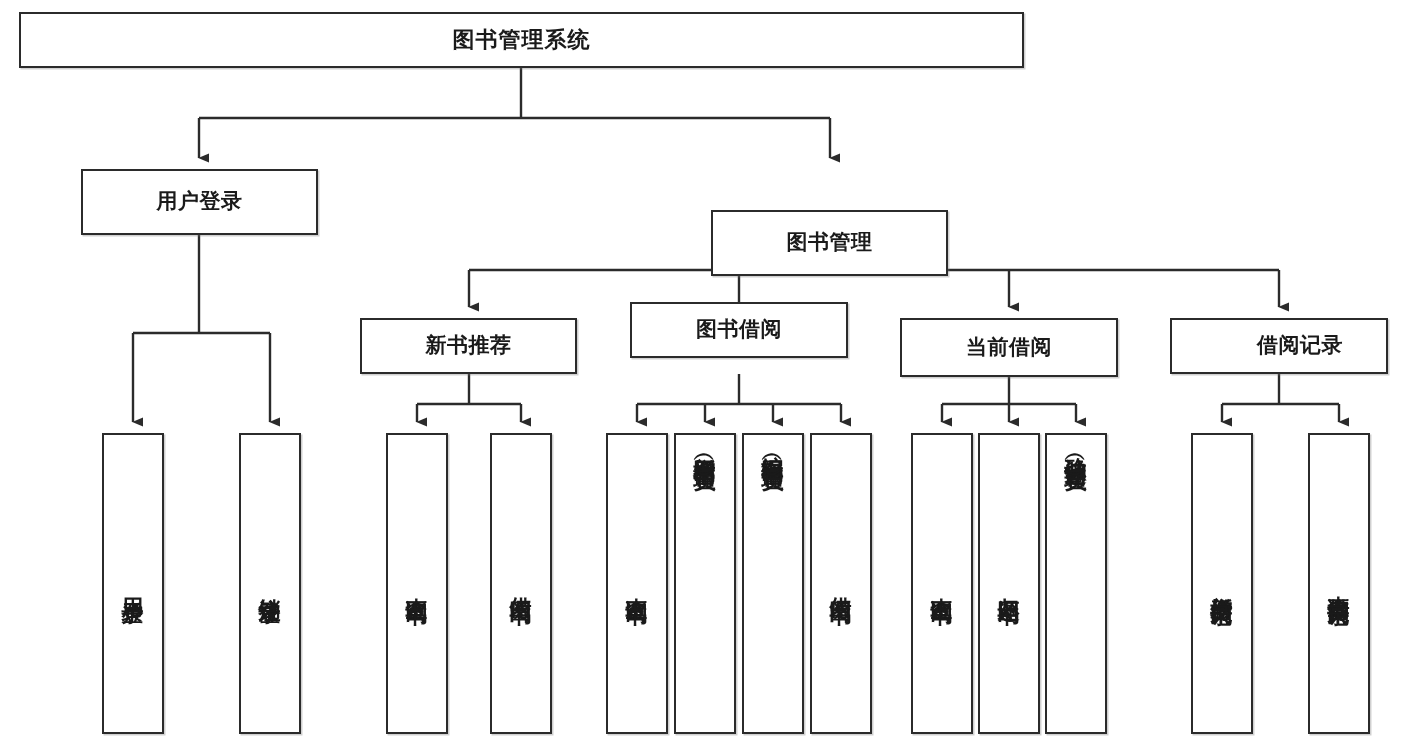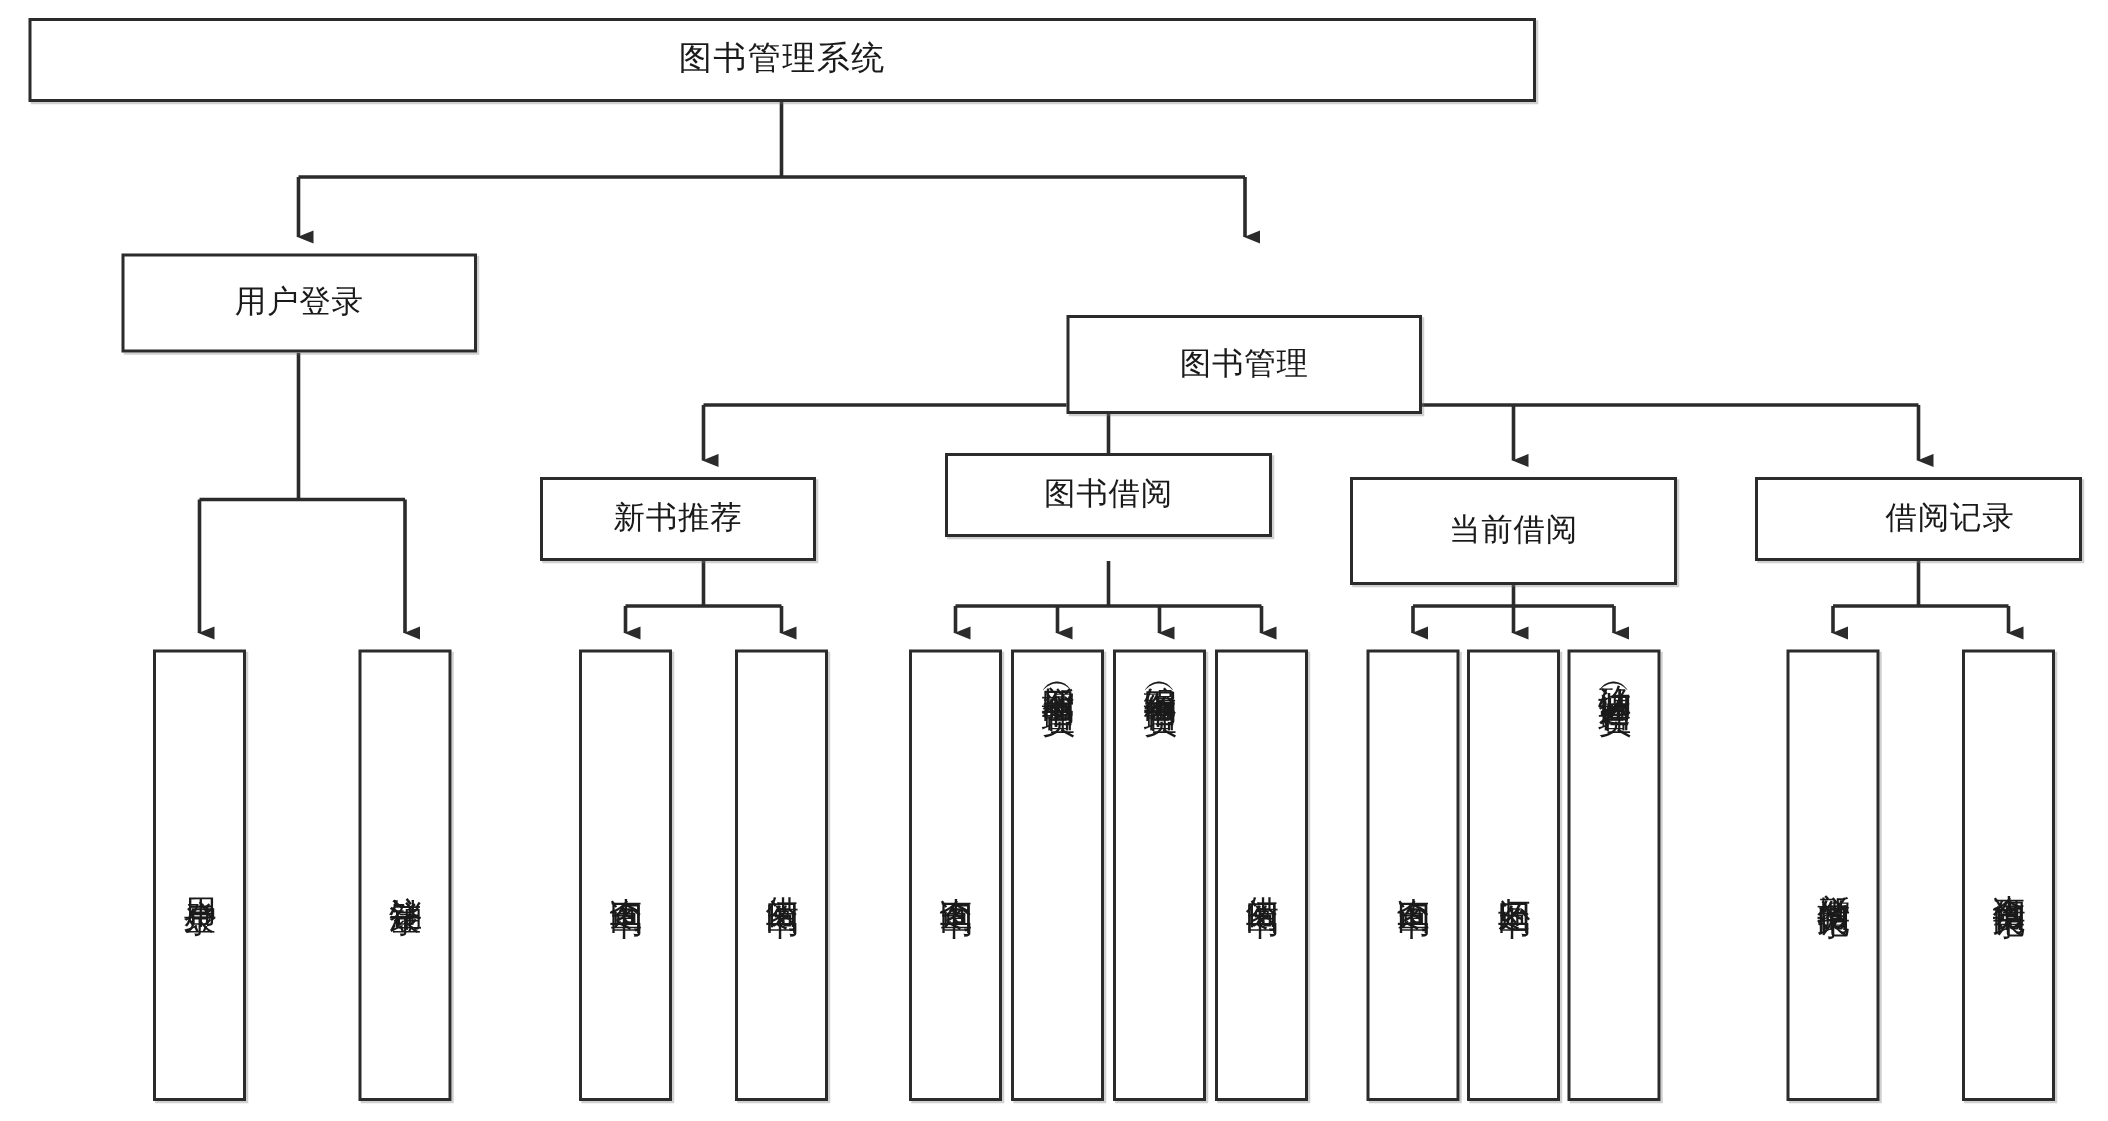--- a/index.html
+++ b/index.html
@@ -10,20 +10,21 @@
   }
   body {
     font-family: "DejaVu Sans", "Liberation Sans", sans-serif;
   }
   #diagram-canvas {
     position: relative;
     width: 1405px;
     height: 747px;
     background: #ffffff;
     overflow: hidden;
+    font-weight: bold;
   }
   #edges-layer {
     position: absolute;
     left: 0;
     top: 0;
     width: 1405px;
     height: 747px;
     pointer-events: none;
   }
   .node {
@@ -142,29 +143,29 @@
   </div>
 
   <div class="node horiz" style="left:81px; top:169px; width:237px; height:66px;">
     <span class="node-label">用户登录</span>
   </div>
 
   <div class="node horiz" style="left:711px; top:169px; width:237px; height:66px;margin-top:41px;">
     <span class="node-label">图书管理</span>
   </div>
 
-  <div class="node horiz" style="left:360px; top:318px; width:184px; height:56px;">
+  <div class="node horiz" style="left:360px; top:318px; width:217px; height:56px;">
     <span class="node-label">新书推荐</span>
   </div>
 
   <div class="node horiz" style="left:630px; top:302px; width:218px; height:56px;">
     <span class="node-label">图书借阅</span>
   </div>
 
-  <div class="node horiz" style="left:900px; top:318px; width:218px; height:72px;">
+  <div class="node horiz" style="left:900px; top:318px; width:218px; height:59px;">
     <span class="node-label">当前借阅</span>
   </div>
 
   <div class="node horiz" style="left:1170px; top:318px; width:218px; height:56px;padding-left:42px;">
     <span class="node-label">借阅记录</span>
   </div>
 
   <div class="node vert centered" style="left:102px; top:433px; width:62px; height:301px;">
     <span class="node-label">用户登录</span>
   </div>

